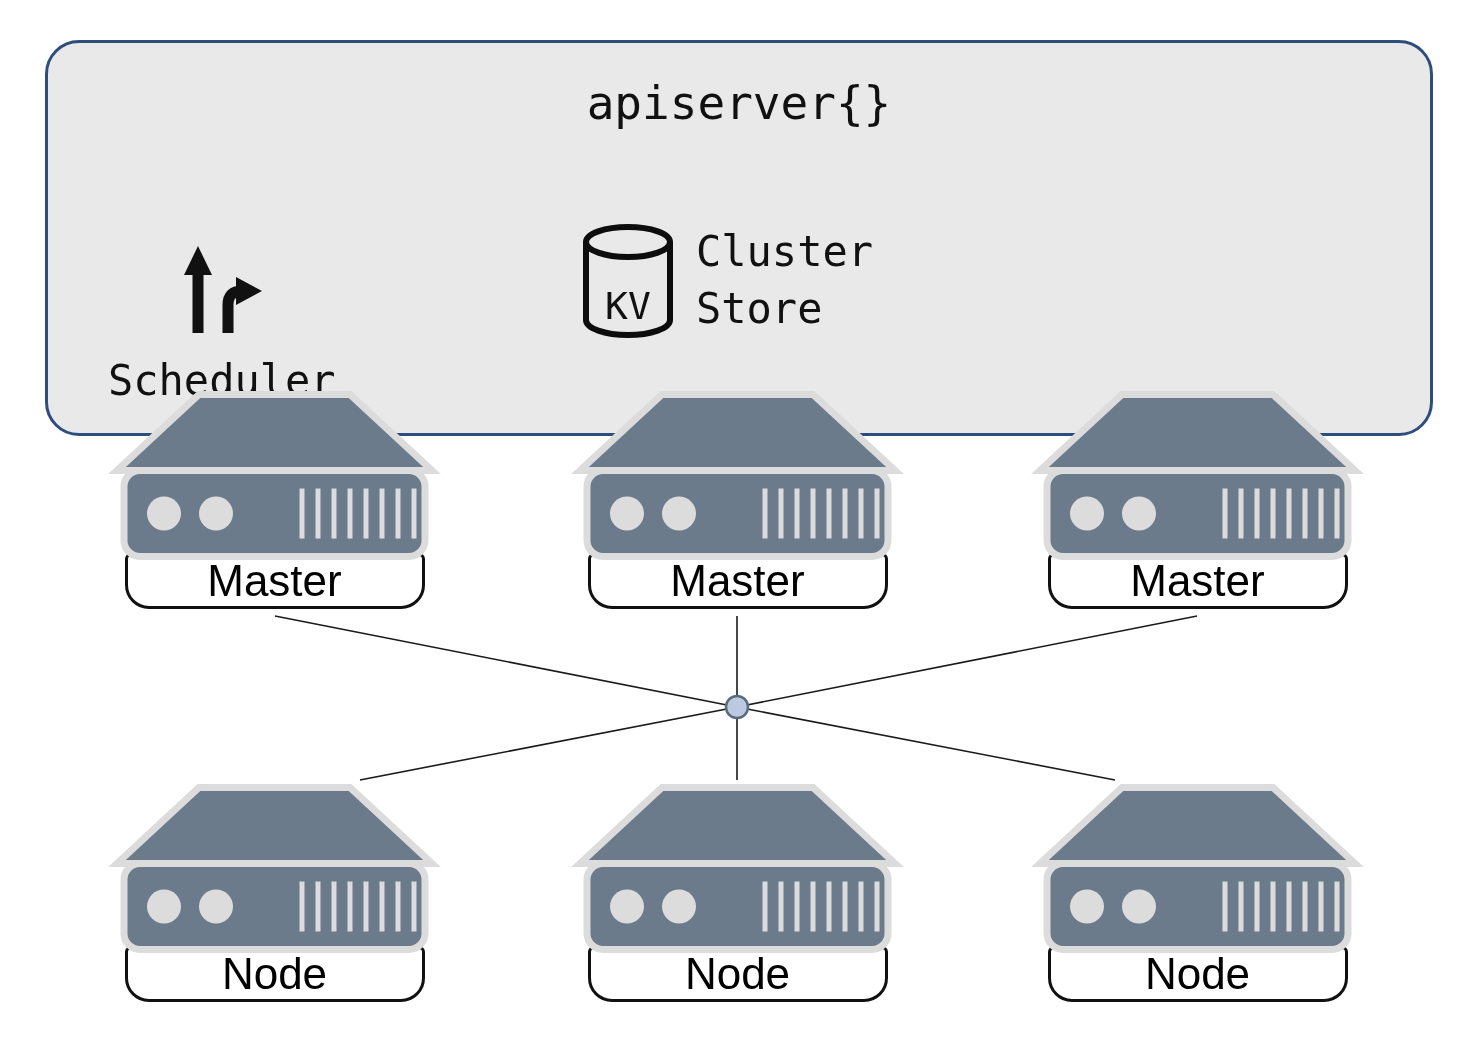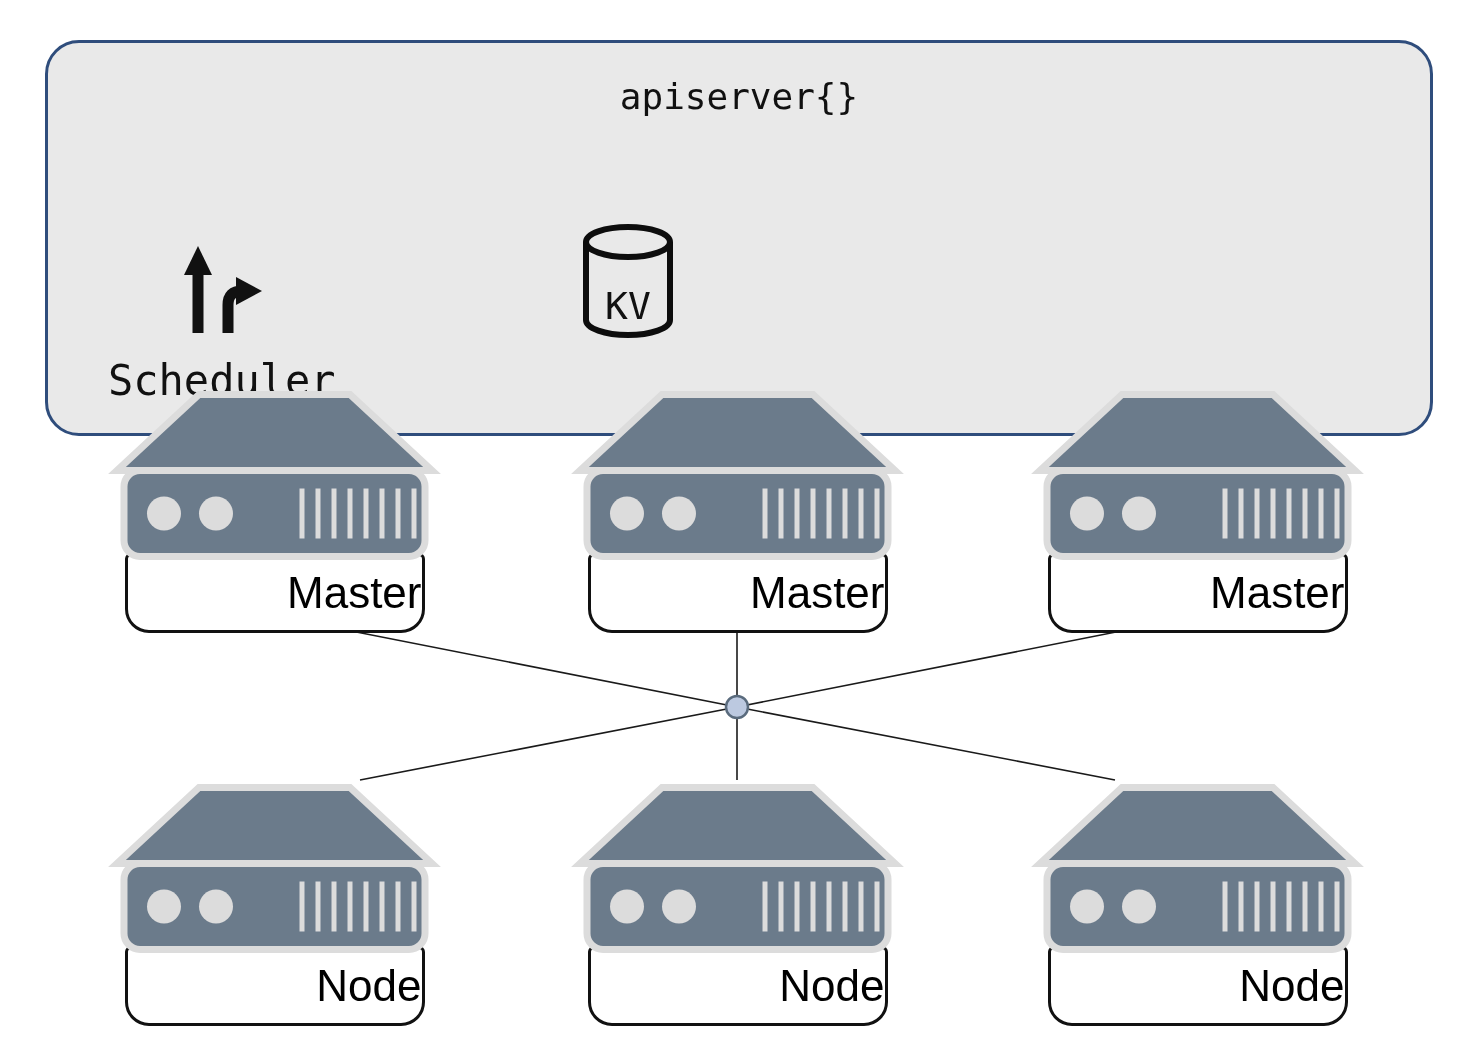--- a/index.html
+++ b/index.html
@@ -7,21 +7,21 @@
   .canvas {
     position:relative; width:1475px; height:1058px; background:#ffffff; overflow:hidden;
   }
   
   .panel {
     position:absolute; left:45px; top:40px; width:1388px; height:396px;
     background:#e9e9e9; border:3px solid #2f4d7c; border-radius:34px; z-index:0;
   }
   .panel-title {
     position:absolute; left:45px; top:76px; width:1388px; text-align:center;
-    font-family:"DejaVu Sans Mono", monospace; font-size:36px; color:#111; z-index:1;
+    font-family:"DejaVu Sans Mono", monospace; font-size:46px; color:#111; z-index:1;
   }
   .component {
     position:absolute; display:flex; align-items:center; gap:18px; z-index:1;
     font-family:"DejaVu Sans Mono", monospace; font-size:42px; color:#111;
   }
   .component .comp-label { line-height:1.35; }
   .comp-scheduler   { left:108px; top:243px;flex-direction:column; }
   .comp-cluster     { left:578px; top:216px; }
   .comp-cluster .comp-label { width:215px; }
   .comp-controllers { left:978px; top:247px; }
@@ -29,23 +29,23 @@
   
   .connectors { position:absolute; left:0; top:0; width:1475px; height:1058px; z-index:1; pointer-events:none; }
 
   
   .server {
     position:absolute; width:345px; display:flex; flex-direction:column; align-items:center; z-index:2;
   }
   .server-svg { width:345px; height:178px; display:block; position:relative; z-index:2; }
   .server-label-plate {
     position:relative; z-index:1; margin-top:-10px;
-    width:300px; height:80px; background:#ffffff;
+    width:300px; height:56px; background:#ffffff;
     border:3px solid #111; border-radius:6px 6px 24px 24px;
-    display:flex; align-items:center; justify-content:flex-end;
+    display:flex; align-items:center; justify-content:center;
     font-family:"Liberation Sans", sans-serif; font-size:44px; color:#000;
   }
   .pos-m1 { left:102px;  top:385px; }
   .pos-m2 { left:565px;  top:385px; }
   .pos-m3 { left:1025px; top:385px; }
   .pos-n1 { left:102px;  top:778px; }
   .pos-n2 { left:565px;  top:778px; }
   .pos-n3 { left:1025px; top:778px; }
 </style>
 </head>
@@ -86,20 +86,21 @@
     </svg>
     <span class="comp-label">Scheduler</span>
   </div>
 
   <div class="component comp-cluster">
     <svg width="100" height="130" viewBox="0 0 100 130">
       <path d="M8,26 v78 a42,15 0 0 0 84,0 v-78" fill="#e9e9e9" stroke="#0d0d0d" stroke-width="6"></path>
       <ellipse cx="50" cy="26" rx="42" ry="15" fill="#e9e9e9" stroke="#0d0d0d" stroke-width="6"></ellipse>
       <text x="50" y="103" text-anchor="middle" font-family="DejaVu Sans Mono, monospace" font-size="38" fill="#111">KV</text>
     </svg>
+    <span class="comp-label">Cluster Store</span>
   </div>
 
 
   <svg class="connectors">
     <g stroke="#1a1a1a" stroke-width="1.6">
       <line x1="275" y1="616" x2="737" y2="707"></line>
       <line x1="737" y1="616" x2="737" y2="707"></line>
       <line x1="1197" y1="616" x2="737" y2="707"></line>
       <line x1="737" y1="707" x2="360" y2="780"></line>
       <line x1="737" y1="707" x2="737" y2="780"></line>

